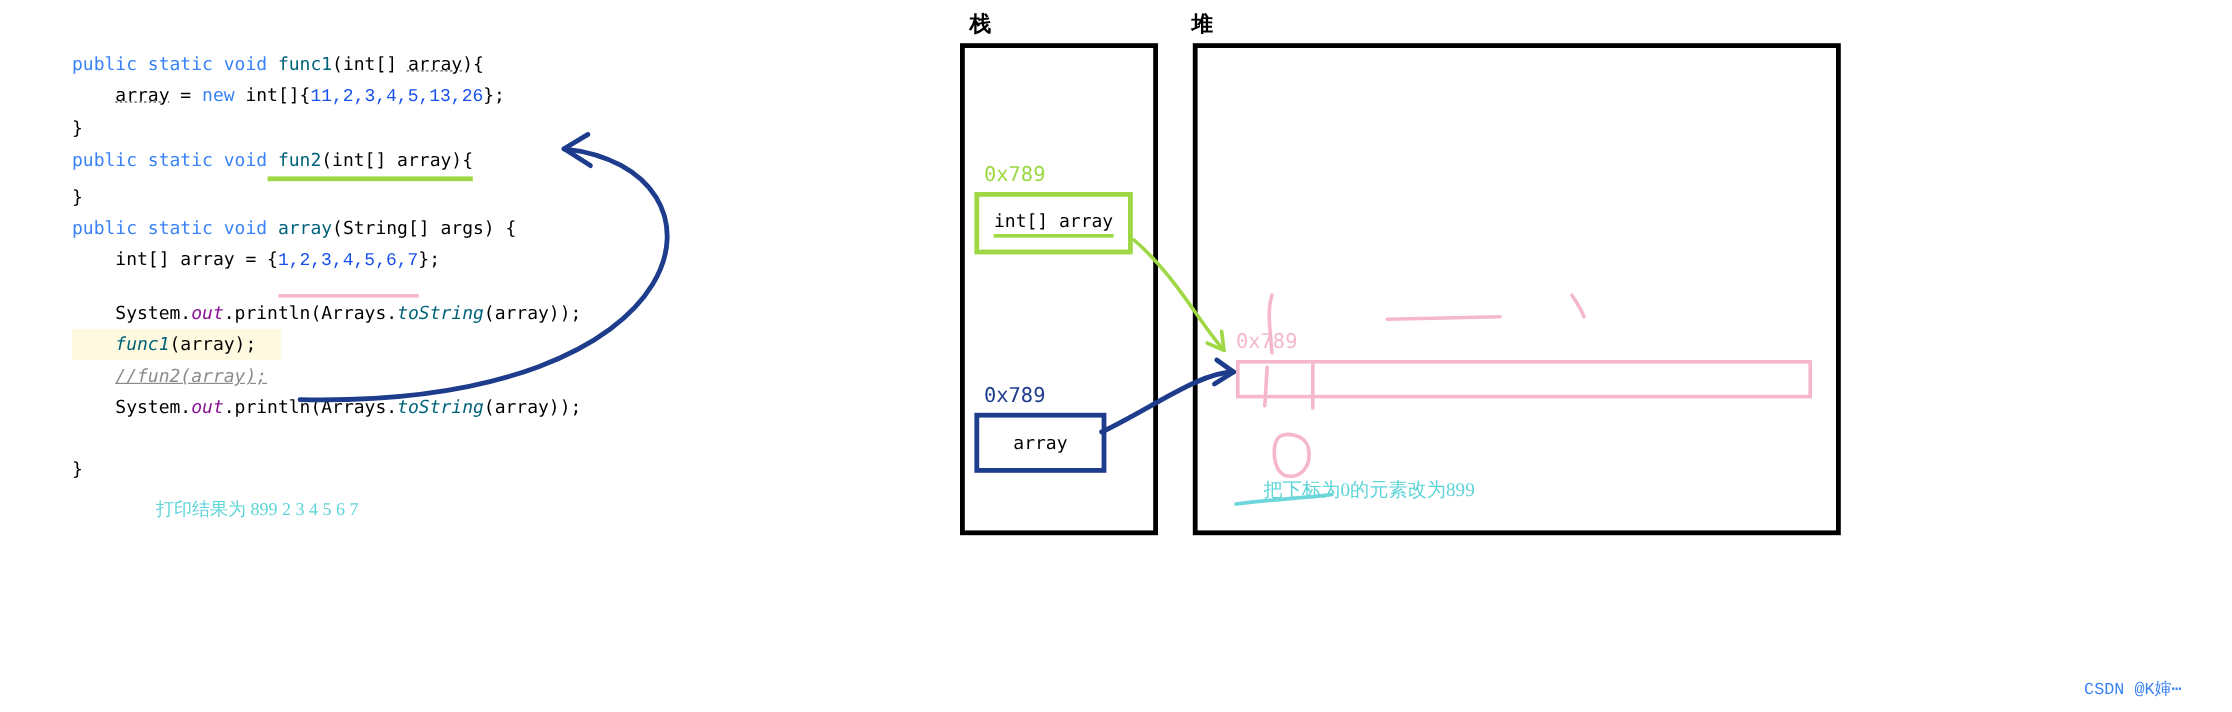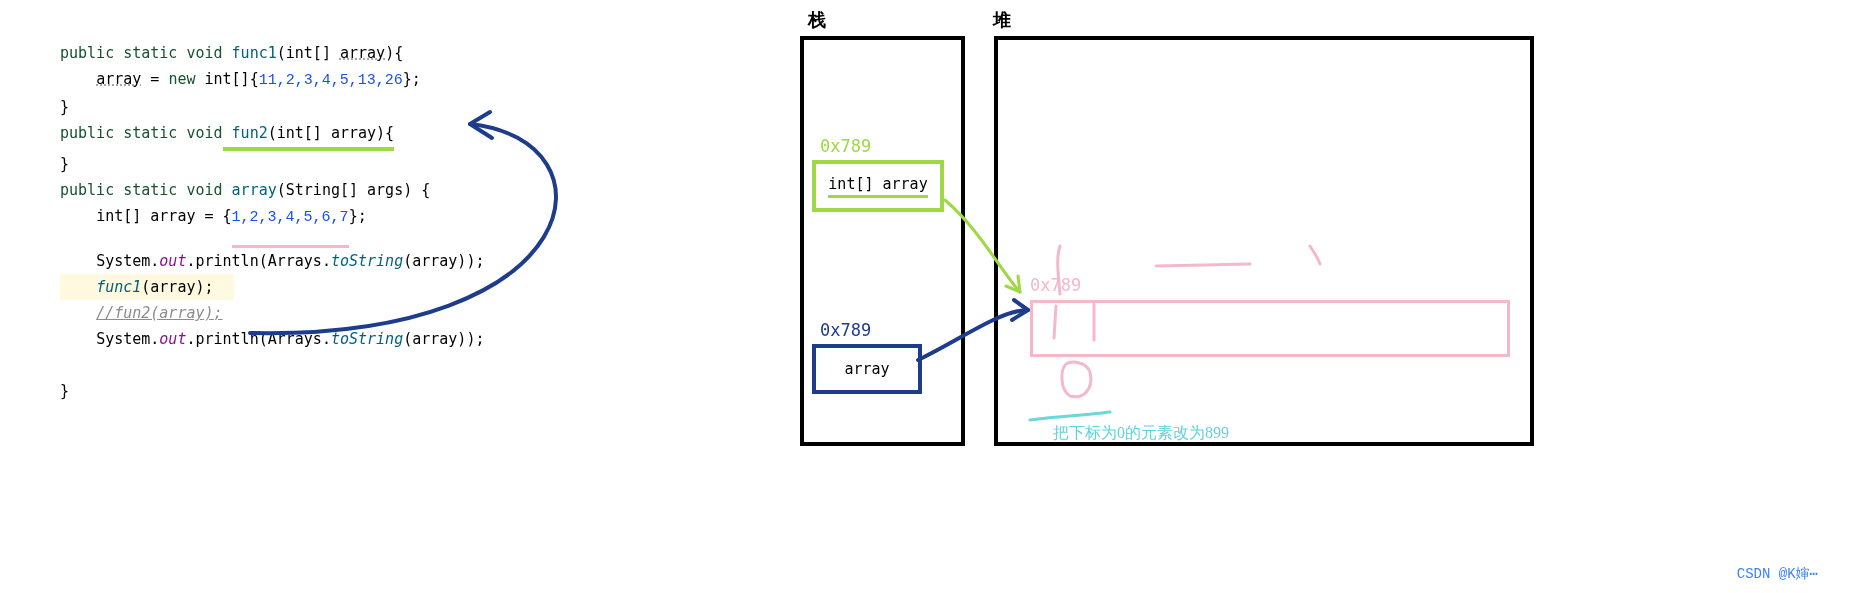--- a/index.html
+++ b/index.html
@@ -13,21 +13,21 @@
       overflow: hidden;
     }
     .code-area {
       position: absolute;
       left: 60px;
       top: 40px;
       line-height: 26px;
       font-family: "Consolas", "Monaco", monospace;
     }
     .code-line { white-space: pre; }
-    .kw { color: #14532d; font-weight: normal; }
+    .kw { color: #3b82f6; font-weight: normal; }
     .method { color: #00627a; }
     .param { color: #000; text-decoration: underline dotted #888; }
     .num { color: #1750eb; font-family: Liberation Mono, monospace; }
     .comment { color: #8c8c8c; font-style: italic; text-decoration: underline; }
     .static-italic { font-style: italic; color: #871094; margin-top: 48px; }
     .varname { color: #000; text-decoration: underline dotted #888; }
     .funcname { color: #00627a; font-style: italic; }
     .highlight-line {
       background: #fff9e0;
       display: inline-block;
@@ -133,21 +133,21 @@
       left: 1030px;
       top: 275px;
       color: #f5b8ca;
       font-size: 17px;
     }
     .heap-array {
       position: absolute;
       left: 1030px;
       top: 300px;
       width: 480px;
-      height: 57px;
+      height: 32px;
       border: 3px solid #f5b8ca;
     }
     .pink-annot {
       position: absolute;
       bottom: -90px;
       left: 20px;
       color: #5dd4d8;
       font-family: "SimSun", serif;
       font-size: 16px;
     }
@@ -176,20 +176,21 @@
   <div class="code-line"><span class="kw">public static void</span><span class="underline-green"><span class="method"> fun2</span><span>(int[] array){</span></span></div>
   <div class="code-line">}</div>
   <div class="code-line"><span class="kw">public static void</span><span class="method"> array</span><span>(String[] args) {</span></div>
   <div class="code-line">    <span>int[] array = {</span><span class="underline-pink"><span class="num">1,2,3,4,5,6,7</span></span><span>};</span></div>
   <div class="code-line">    <span>System.</span><span class="static-italic">out</span><span>.println(Arrays.</span><span class="funcname">toString</span><span>(array));</span></div>
   <div class="code-line highlight-line">    <span class="funcname">func1</span><span>(array);</span></div>
   <div class="code-line">    <span class="comment">//fun2(array);</span></div>
   <div class="code-line">    <span>System.</span><span class="static-italic">out</span><span>.println(Arrays.</span><span class="funcname">toString</span><span>(array));</span></div>
   <div class="code-line">&nbsp;</div>
   <div class="code-line">}</div>
+  <div class="result-text">打印结果为 899 2 3 4 5 6 7</div>
 </div>
 
 <div class="stack-label">栈</div>
 <div class="heap-label">堆</div>
 
 <div class="stack-box"></div>
 <div class="addr-green">0x789</div>
 <div class="frame-green">
   <span class="inner">int[] array</span>
 </div>

